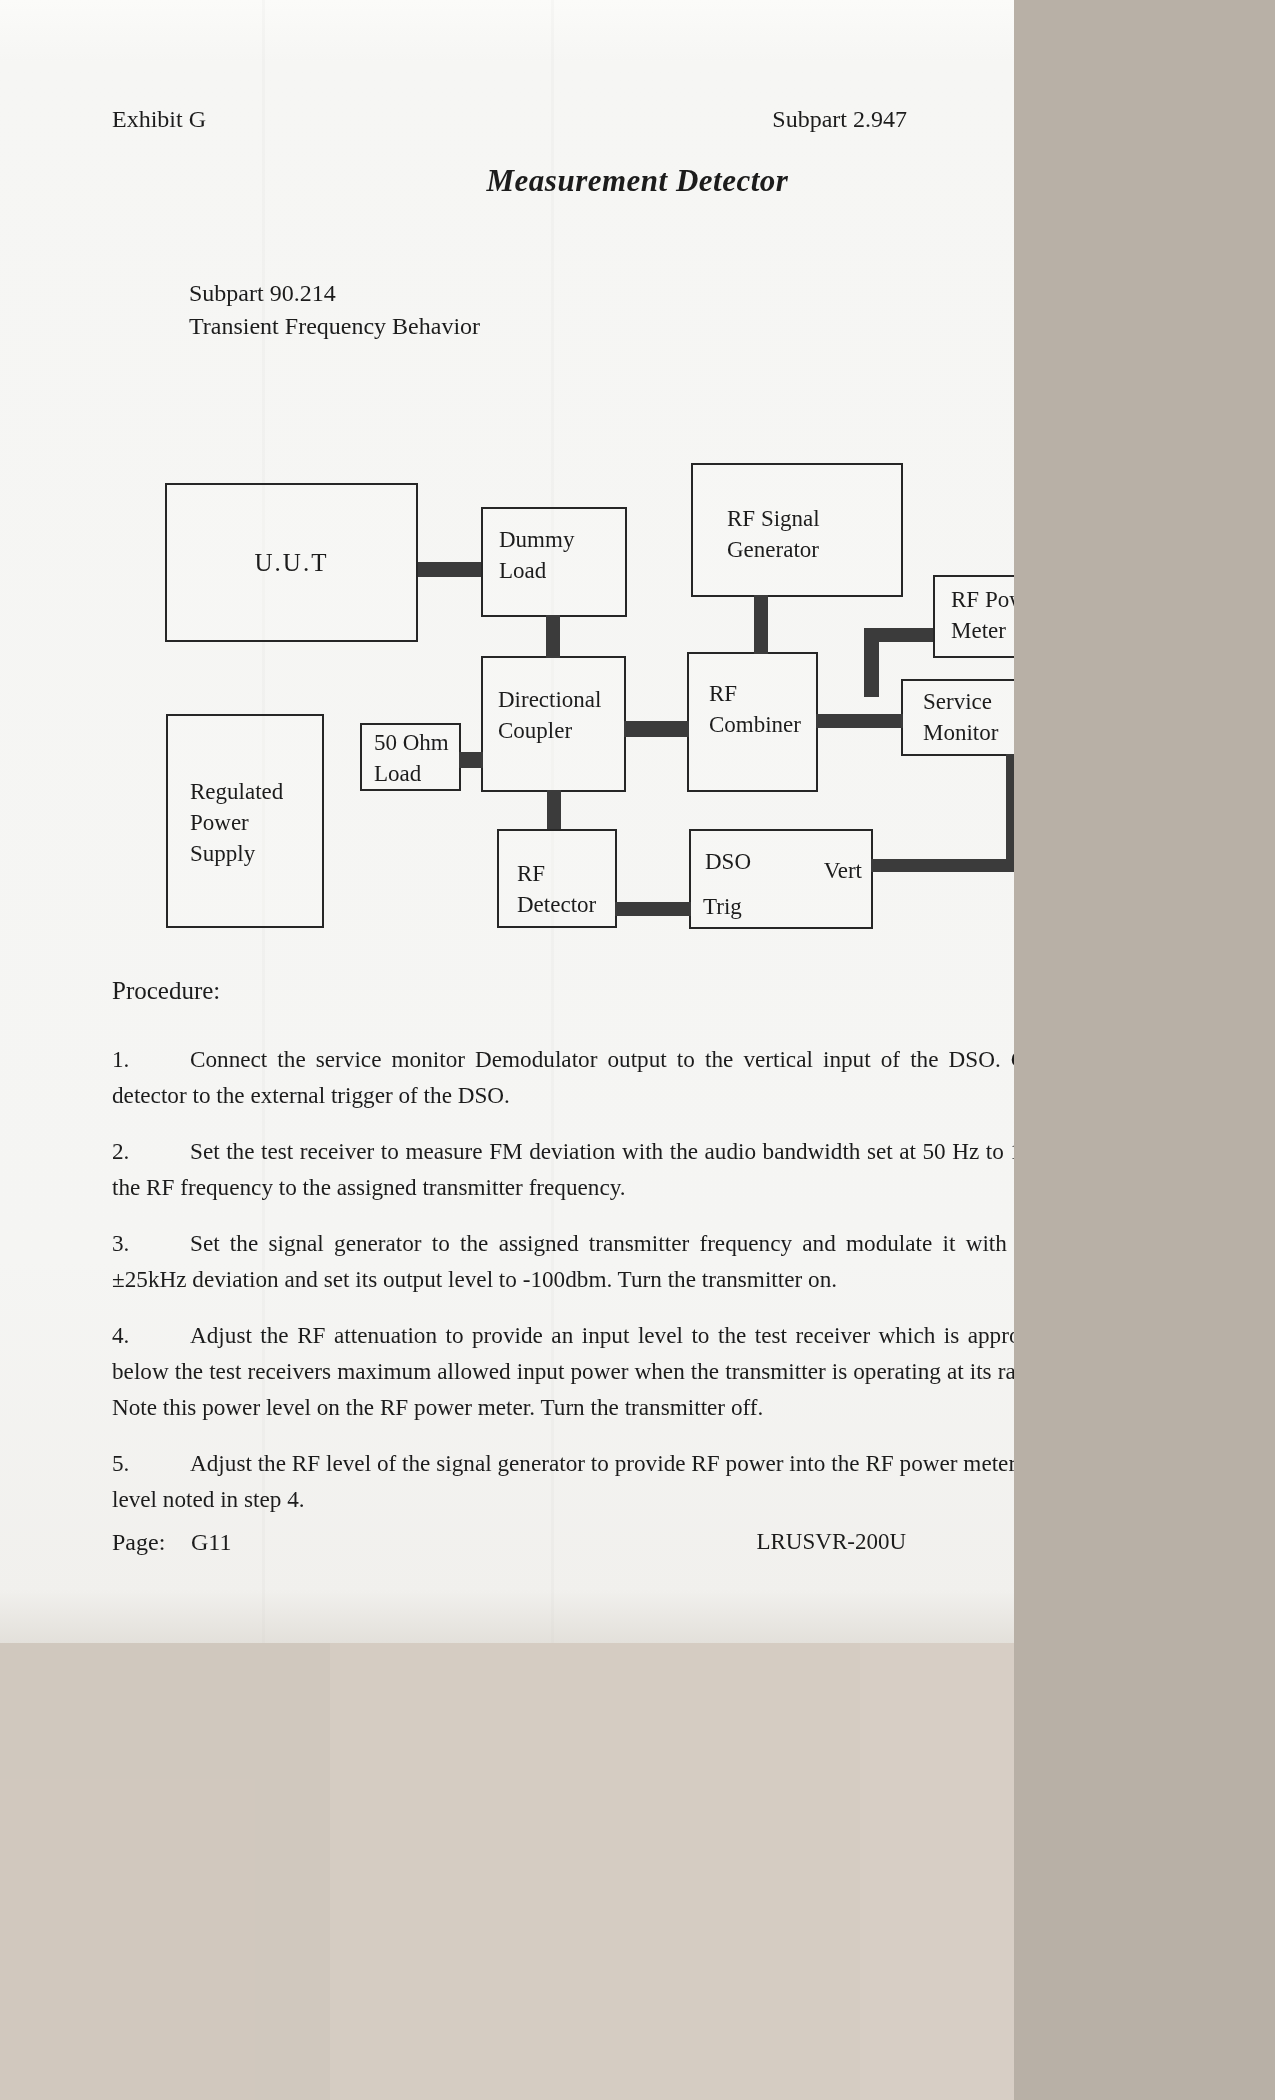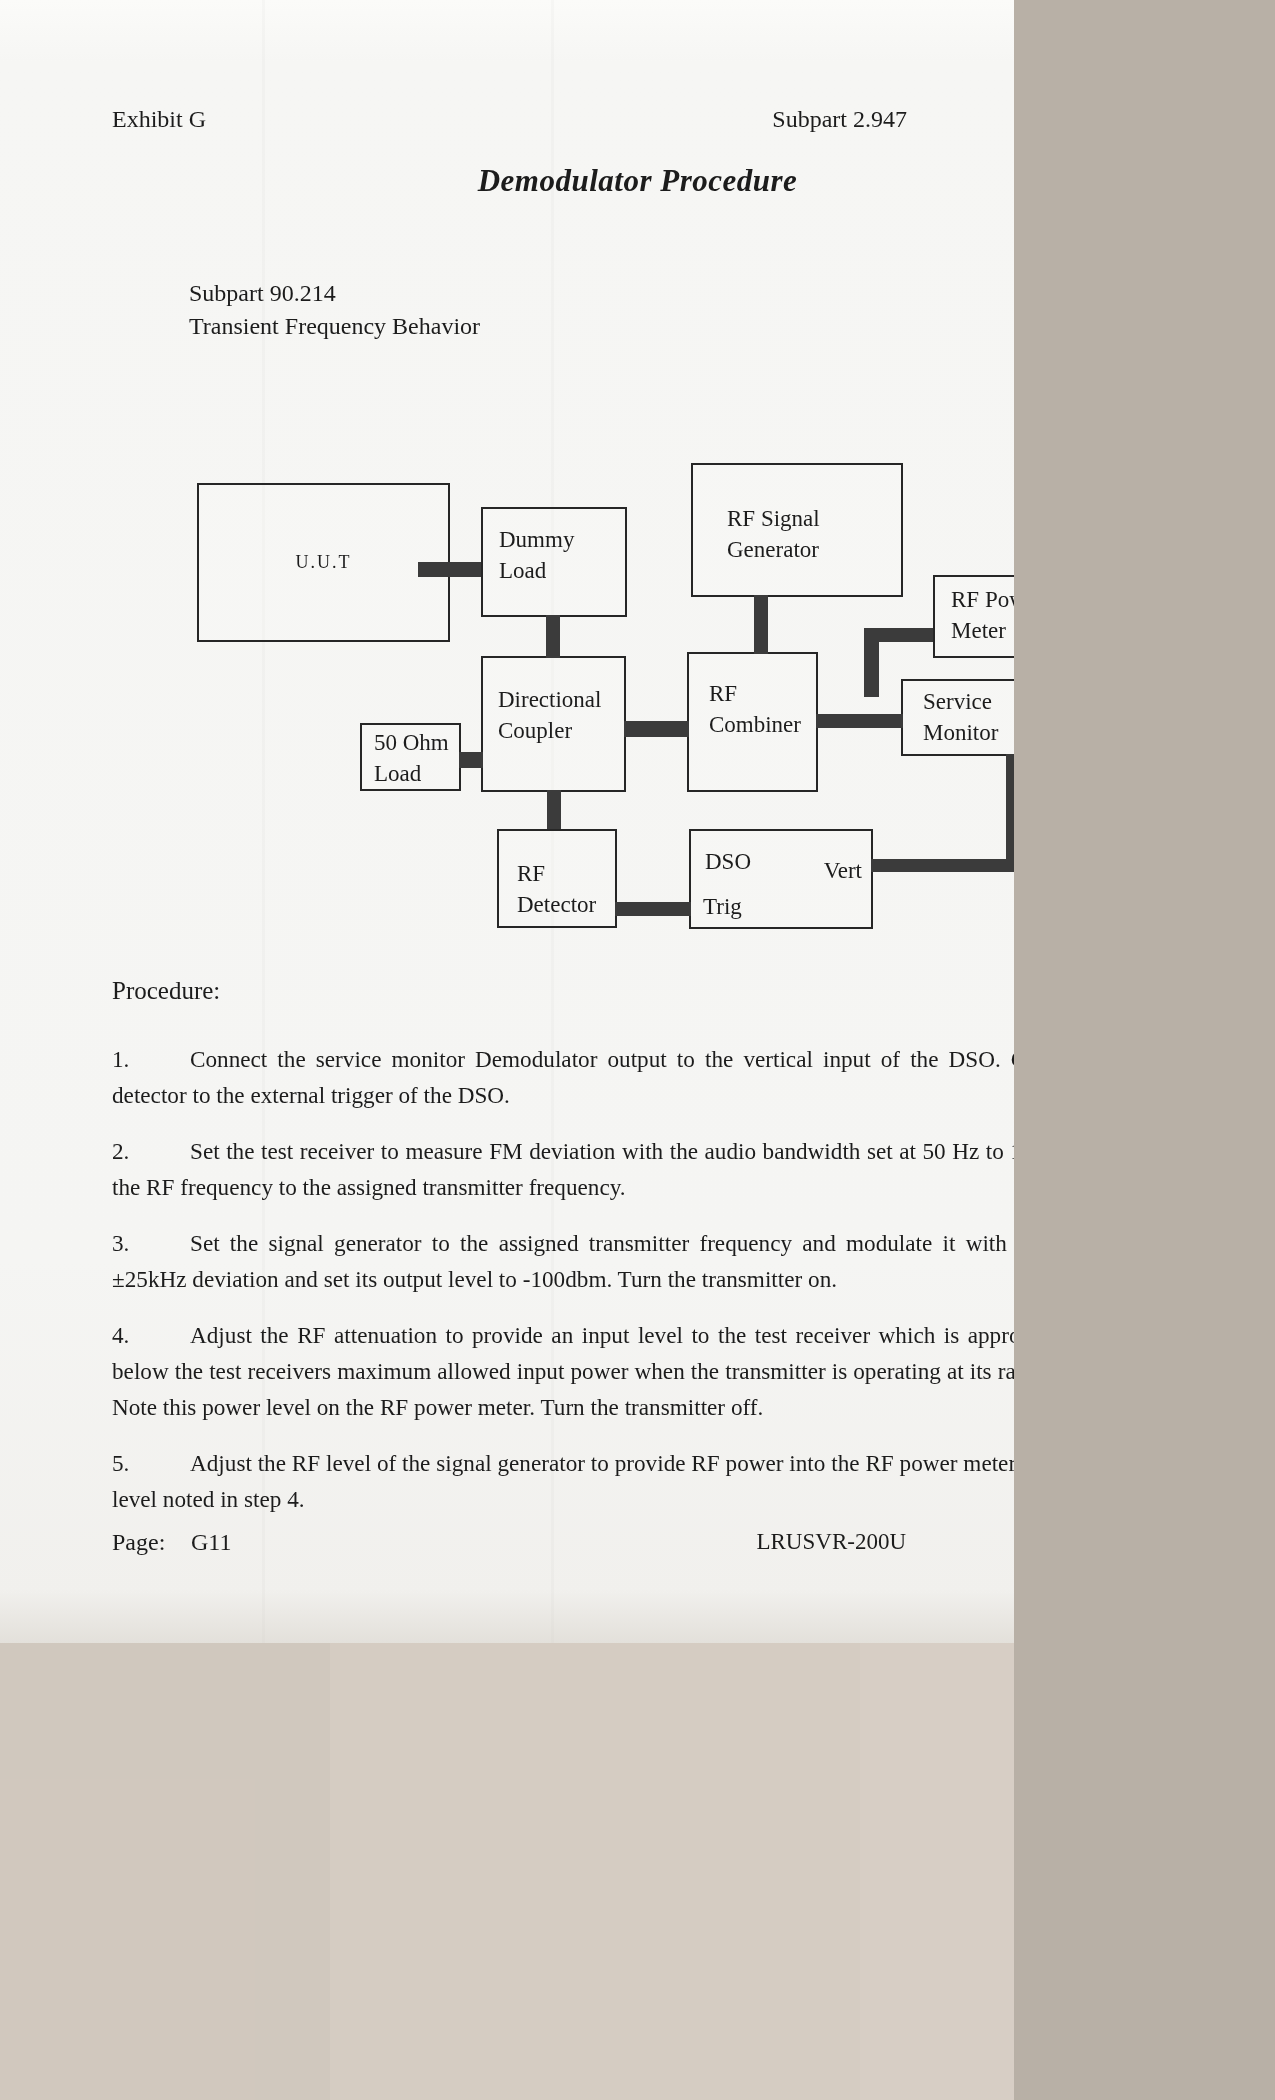--- a/index.html
+++ b/index.html
@@ -25,21 +25,21 @@
   .hdr-left{position:absolute;left:112px;top:106px;font-size:24px;}
   .hdr-right{position:absolute;right:107px;top:106px;font-size:24px;}
   .doc-title{position:absolute;left:0;top:163px;width:1275px;text-align:center;font-size:31px;font-weight:bold;font-style:italic;letter-spacing:.5px;}
   .subtitle{position:absolute;left:189px;top:277px;font-size:24px;line-height:33px;}
   .subtitle span{display:block;}
   
   #diagram{position:absolute;left:0;top:0;width:1275px;height:1000px;}
   .dbox{position:absolute;border:2.5px solid #262626;box-sizing:border-box;font-size:23px;line-height:31px;background:rgba(250,250,248,0.25);}
   .dbox .bl{display:block;}
   .dbox.center{display:flex;align-items:center;justify-content:center;text-align:center;}
-  [data-name="box-uut"]{font-size:18px;letter-spacing:2px;margin-left:32px;}
+  [data-name="box-uut"]{font-size:25px;letter-spacing:2px;}
   [data-name="box-dummy-load"]{padding:15px 0 0 16px;}
   [data-name="box-rf-signal-generator"]{padding:38px 0 0 34px;}
   [data-name="box-rf-power-meter"]{padding:7px 0 0 16px;}
   [data-name="box-directional-coupler"]{padding:26px 0 0 15px;}
   [data-name="box-rf-combiner"]{padding:24px 0 0 20px;}
   [data-name="box-service-monitor"]{padding:5px 16px 0 20px;}
   [data-name="box-regulated-power-supply"]{padding:60px 0 0 22px;}
   [data-name="box-fifty-ohm-load"]{padding:2px 0 0 12px;}
   [data-name="box-rf-detector"]{padding:27px 0 0 18px;}
   [data-name="box-dso"]{padding:15px 0 0 14px;}
@@ -69,21 +69,21 @@
   <div class="streak" style="left:551px" data-name="scan-streak"></div>
   <div class="streak" style="left:1040px" data-name="scan-streak"></div>
   <div class="pre-band" data-name="page-bottom-shadow"></div>
   <div class="beige" data-name="scanner-background-band"></div>
   <div class="beige-streak1" data-name="scanner-band-streak"></div>
   <div class="beige-streak2" data-name="scanner-band-streak"></div>
   <div class="beige-streak3" data-name="scanner-band-streak"></div>
 
   <div class="hdr-left" data-name="header-exhibit-label">Exhibit G</div>
   <div class="hdr-right" data-name="header-subpart-label">Subpart 2.947</div>
-  <div class="doc-title" data-name="page-title">Demodulator Procedure</div>
+  <div class="doc-title" data-name="page-title">Measurement Detector</div>
   <div class="subtitle" data-name="subtitle-block">
     <span data-name="subtitle-subpart">Subpart 90.214</span>
     <span data-name="subtitle-behavior">Transient Frequency Behavior</span>
   </div>
 
   <div id="diagram" data-name="diagram">
       <div class="dbox center" data-name="box-uut" style="left: 165px; top: 483px; width: 253px; height: 159px;">
         <span class="bl" data-name="box-label-line">U.U.T</span>
       </div>
       <div class="dbox" data-name="box-dummy-load" style="left: 481px; top: 507px; width: 146px; height: 110px;">
@@ -102,20 +102,25 @@
         <span class="bl" data-name="box-label-line">Directional</span>
         <span class="bl" data-name="box-label-line">Coupler</span>
       </div>
       <div class="dbox" data-name="box-rf-combiner" style="left: 687px; top: 652px; width: 131px; height: 140px;">
         <span class="bl" data-name="box-label-line">RF</span>
         <span class="bl" data-name="box-label-line">Combiner</span>
       </div>
       <div class="dbox" data-name="box-service-monitor" style="left: 901px; top: 679px; width: 202px; height: 77px;">
         <span class="bl" data-name="box-label-line">Service</span>
         <span class="bl" data-name="box-label-line">Monitor</span>
+      </div>
+      <div class="dbox" data-name="box-regulated-power-supply" style="left: 166px; top: 714px; width: 158px; height: 214px;">
+        <span class="bl" data-name="box-label-line">Regulated</span>
+        <span class="bl" data-name="box-label-line">Power</span>
+        <span class="bl" data-name="box-label-line">Supply</span>
       </div>
       <div class="dbox" data-name="box-fifty-ohm-load" style="left: 360px; top: 723px; width: 101px; height: 68px;">
         <span class="bl" data-name="box-label-line">50 Ohm</span>
         <span class="bl" data-name="box-label-line">Load</span>
       </div>
       <div class="dbox" data-name="box-rf-detector" style="left: 497px; top: 829px; width: 120px; height: 99px;">
         <span class="bl" data-name="box-label-line">RF</span>
         <span class="bl" data-name="box-label-line">Detector</span>
       </div>
       <div class="dbox" data-name="box-dso" style="left: 689px; top: 829px; width: 184px; height: 100px;">

